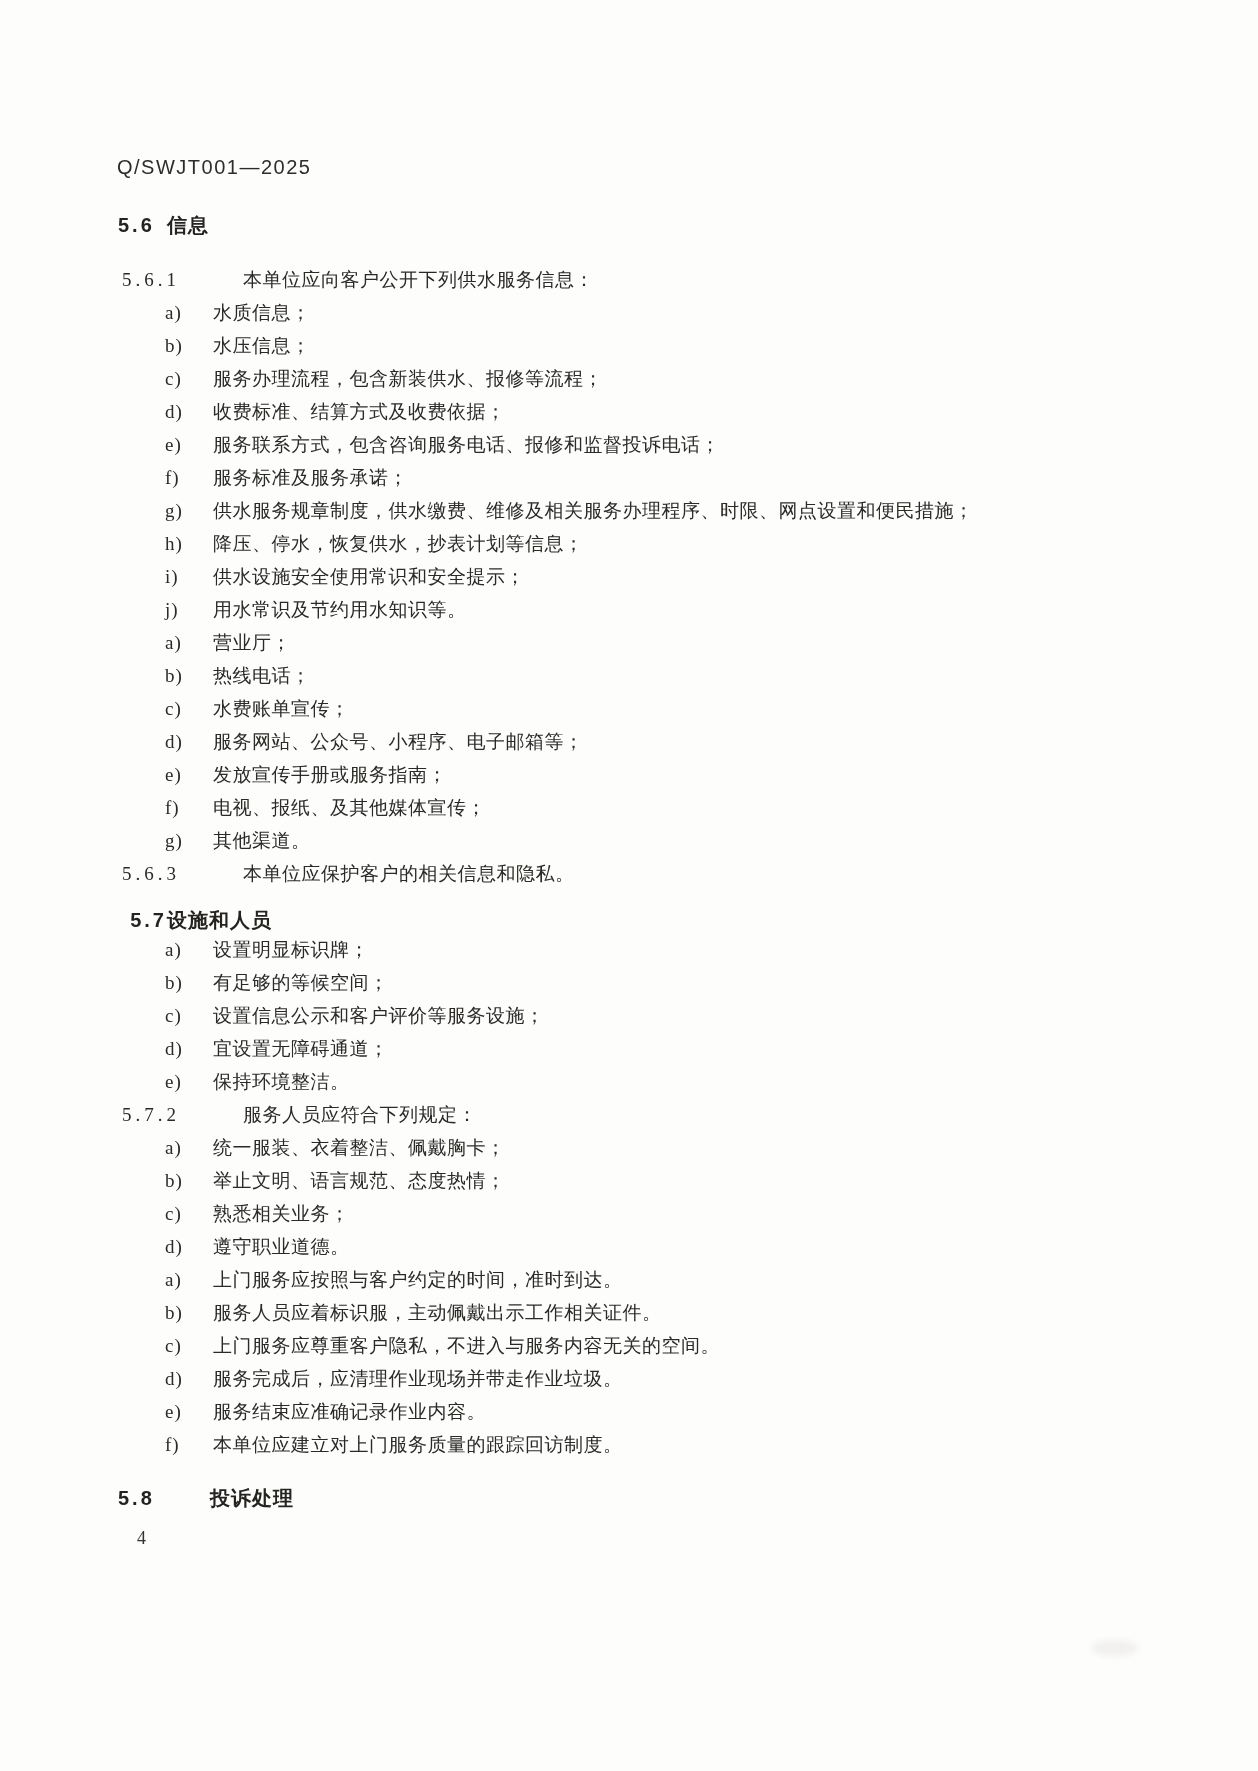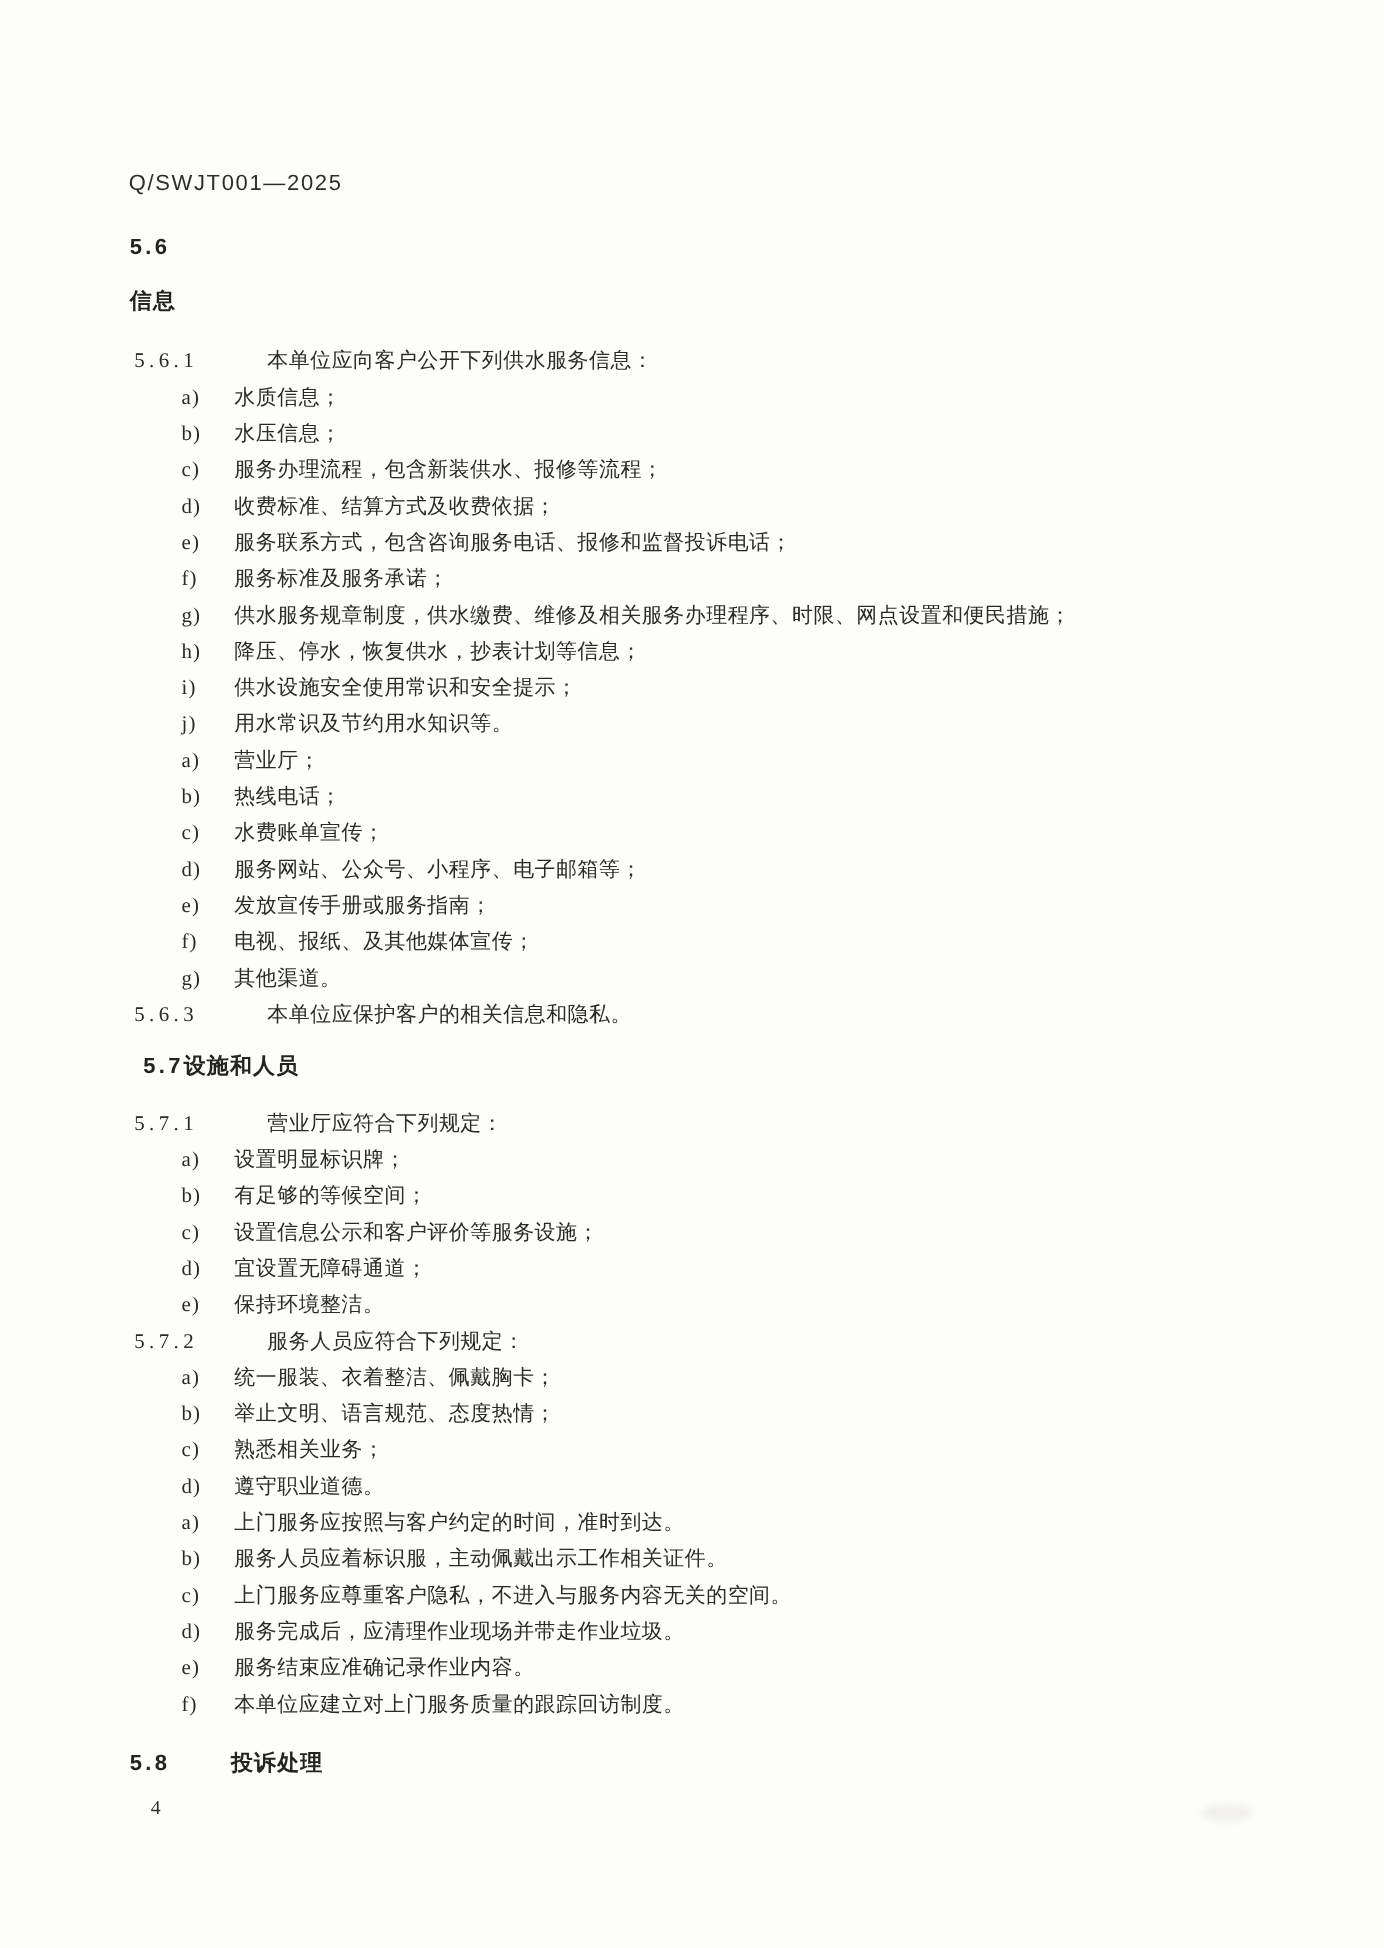--- a/index.html
+++ b/index.html
@@ -36,21 +36,21 @@
     font-weight: bold;
     font-size: 20px;
     line-height: 26px;
     letter-spacing: 1px;
     color: #242320;
   }
   .sec-heading .snum {
     flex: 0 0 49px;
     letter-spacing: 3px;
   }
-  .h-56 { margin-top: 33px; flex-direction: column; }
+  .h-56 { margin-top: 33px; }
   .h-57 { margin-top: 17px; text-align: right; }
   .h-58 { margin-top: 24px; gap: 43px; }
   .clause {
     display: flex;
     padding-left: 14px;
     font-size: 19px;
     line-height: 33px;
     letter-spacing: 0.5px;
     gap: 43px;
   }
@@ -181,24 +181,20 @@
     <div class="clause">
       <span class="cnum">5.6.3</span>
       <span class="ctext">本单位应保护客户的相关信息和隐私。</span>
     </div>
 
     <div class="sec-heading h-57">
       <span class="snum">5.7</span>
       <span class="stitle">设施和人员</span>
     </div>
 
-    <div class="clause c-571">
-      <span class="cnum">5.7.1</span>
-      <span class="ctext">营业厅应符合下列规定：</span>
-    </div>
     <div class="item">
       <span class="ilabel">a)</span>
       <span class="itext">设置明显标识牌；</span>
     </div>
     <div class="item">
       <span class="ilabel">b)</span>
       <span class="itext">有足够的等候空间；</span>
     </div>
     <div class="item">
       <span class="ilabel">c)</span>

